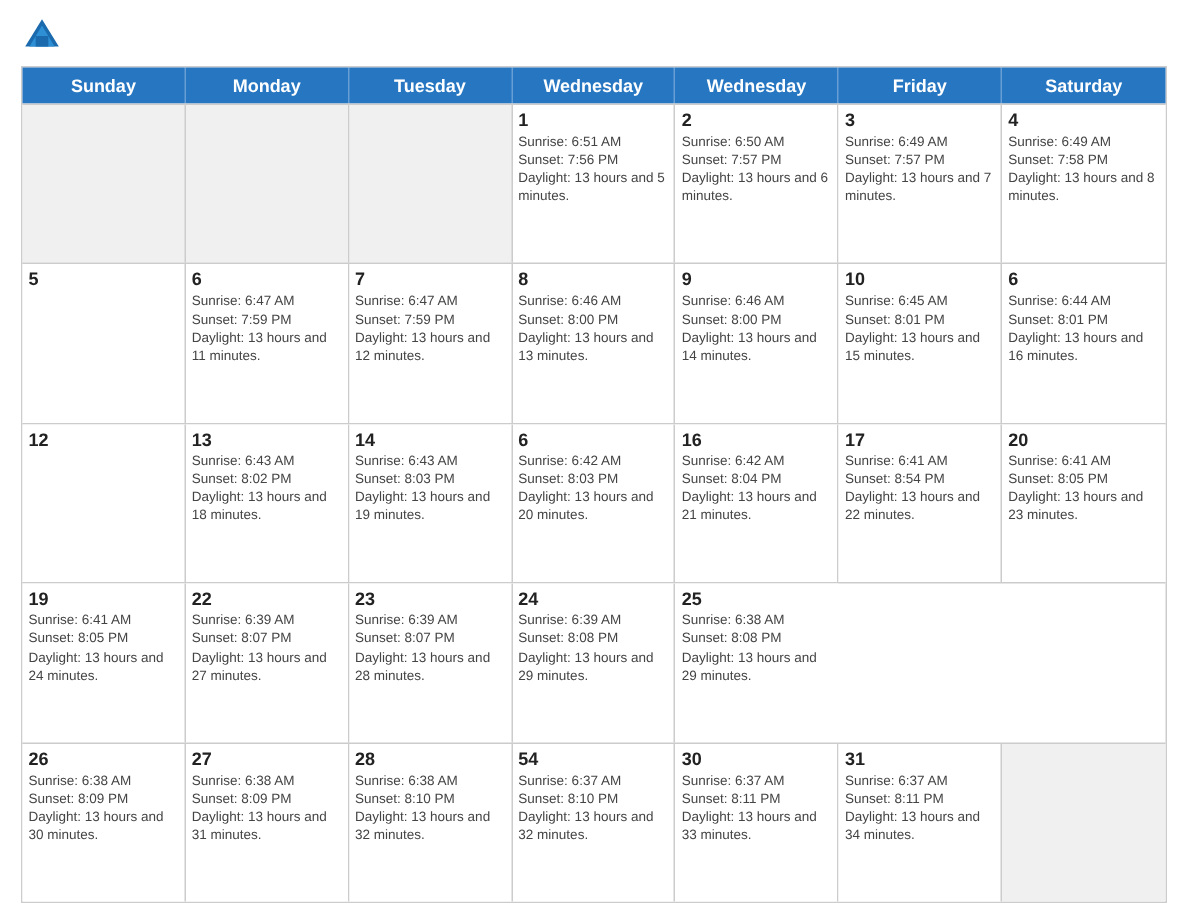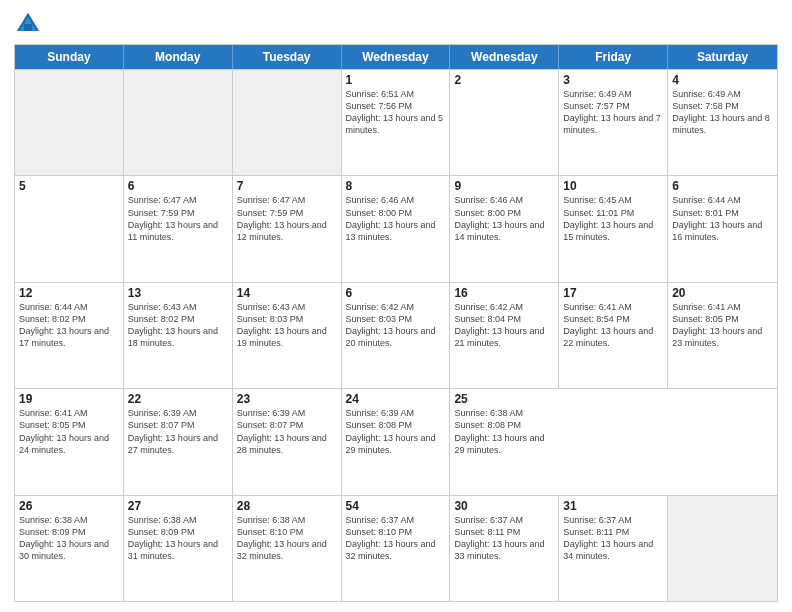--- a/index.html
+++ b/index.html
@@ -147,20 +147,24 @@
           <div class="cal-cell shaded empty"></div>
           <div class="cal-cell">
             <div class="day-num">1</div>
             <div class="day-info">Sunrise: 6:51 AM
 Sunset: 7:56 PM
 Daylight: 13 hours
 and 5 minutes.</div>
           </div>
           <div class="cal-cell">
             <div class="day-num">2</div>
+            <div class="day-info">Sunrise: 6:50 AM
+Sunset: 7:57 PM
+Daylight: 13 hours
+and 6 minutes.</div>
           </div>
           <div class="cal-cell">
             <div class="day-num">3</div>
             <div class="day-info">Sunrise: 6:49 AM
 Sunset: 7:57 PM
 Daylight: 13 hours
 and 7 minutes.</div>
           </div>
           <div class="cal-cell">
             <div class="day-num">4</div>
@@ -198,39 +202,35 @@
           <div class="cal-cell">
             <div class="day-num">9</div>
             <div class="day-info">Sunrise: 6:46 AM
 Sunset: 8:00 PM
 Daylight: 13 hours
 and 14 minutes.</div>
           </div>
           <div class="cal-cell">
             <div class="day-num">10</div>
             <div class="day-info">Sunrise: 6:45 AM
-Sunset: 11:01 PM
+Sunset: 8:01 PM
 Daylight: 13 hours
 and 15 minutes.</div>
           </div>
           <div class="cal-cell">
             <div class="day-num">6</div>
             <div class="day-info">Sunrise: 6:44 AM
 Sunset: 8:01 PM
 Daylight: 13 hours
 and 16 minutes.</div>
           </div>
         </div>
         <div class="cal-row">
           <div class="cal-cell">
             <div class="day-num">12</div>
-            <div class="day-info">Sunrise: 6:44 AM
-Sunset: 8:02 PM
-Daylight: 13 hours
-and 17 minutes.</div>
           </div>
           <div class="cal-cell">
             <div class="day-num">13</div>
             <div class="day-info">Sunrise: 6:43 AM
 Sunset: 8:02 PM
 Daylight: 13 hours
 and 18 minutes.</div>
           </div>
           <div class="cal-cell">
             <div class="day-num">14</div>

